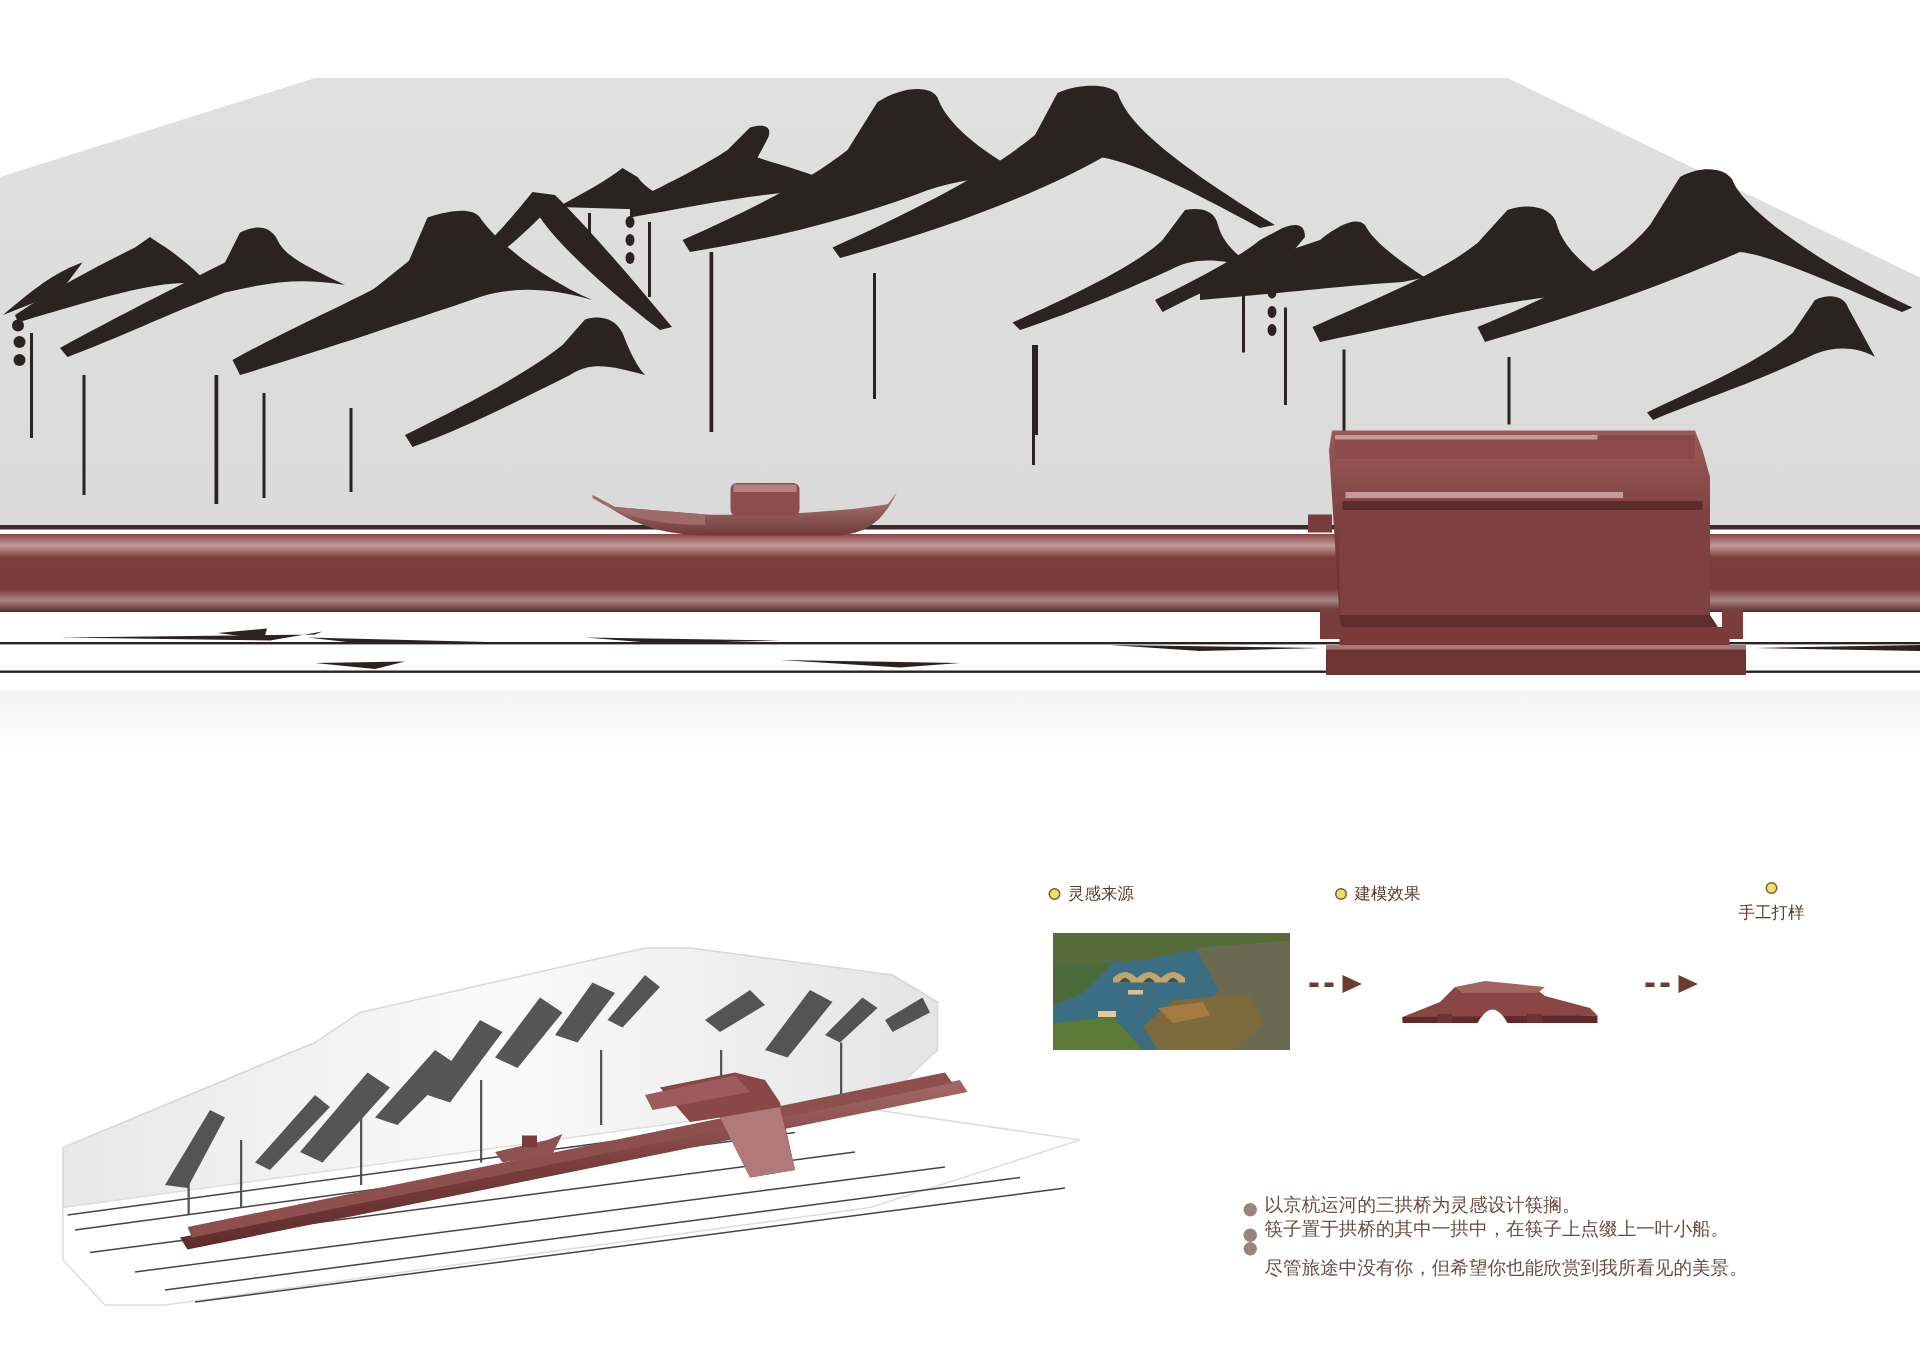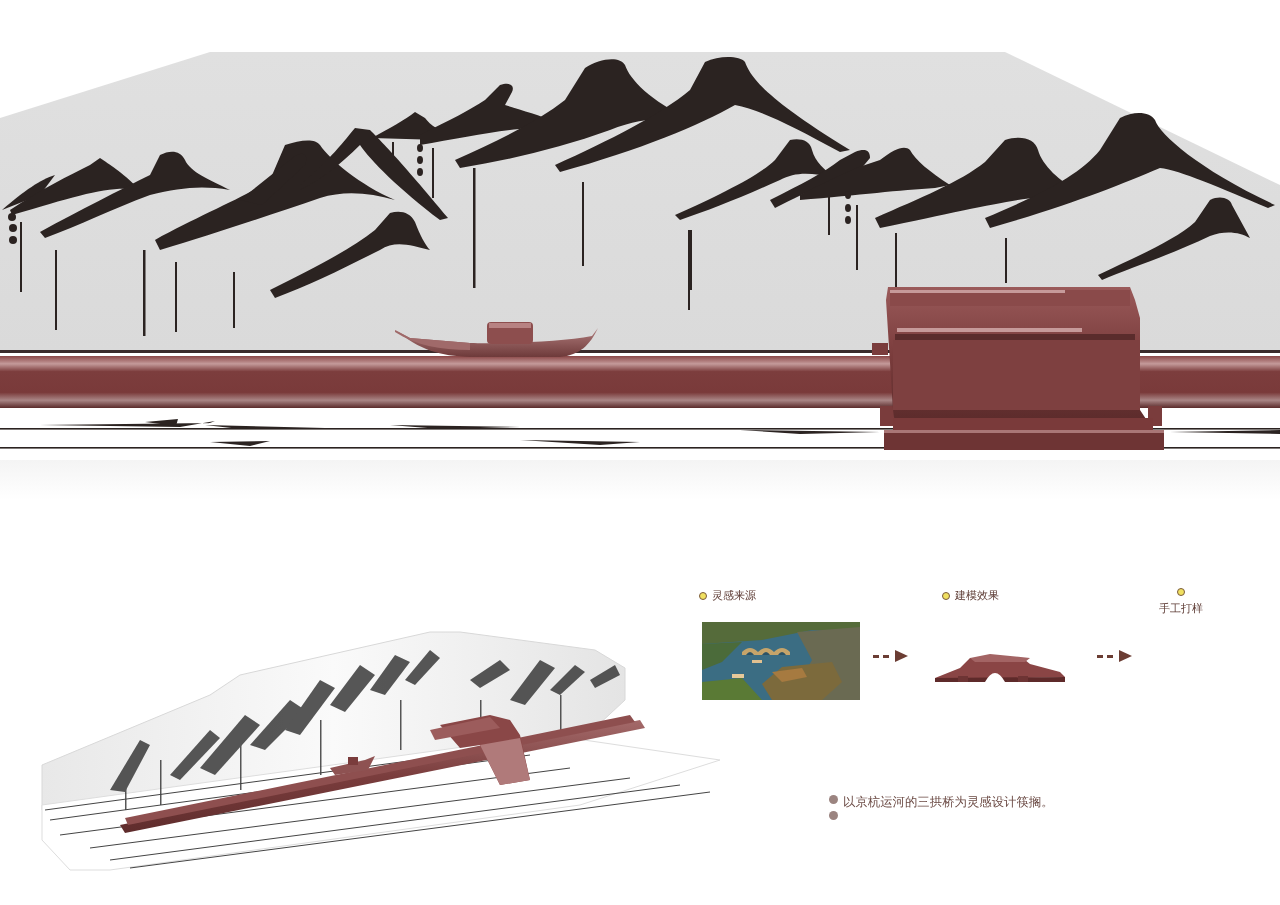--- a/index.html
+++ b/index.html
@@ -26,21 +26,21 @@
   .thumb-model { position: absolute; left: 930px; top: 650px; width: 140px; height: 40px; }
 
   .flow-arrow { position: absolute; display: flex; align-items: center; gap: 4px; }
   .flow-arrow .dash { width: 6px; height: 3px; background: #6b3d33; }
   .flow-arrow .head { width: 0; height: 0; border-top: 6px solid transparent;
     border-bottom: 6px solid transparent; border-left: 13px solid #6b3d33; margin-left: 2px; }
 
   
   .desc { position: absolute; left: 829px; top: 795px; width: 420px; font-size: 12.4px;
     line-height: 16.3px; color: #6b4a44; }
-  .desc-line { display: flex; align-items: flex-start; white-space: nowrap; font-family: Liberation Mono, monospace; }
+  .desc-line { display: flex; align-items: flex-end; white-space: nowrap; }
   .desc-bullet { width: 9px; height: 9px; border-radius: 50%; background: #9b8480;
     display: inline-block; margin-right: 5px; flex: none; }
   .desc-indent { padding-left: 14px; }
 </style>
 </head>
 <body>
 
 <div class="hero">
   <svg width="1280" height="500" viewBox="0 0 1280 500">
     <defs>
@@ -220,21 +220,21 @@
     <path d="M410,105 L460,95 L480,100 L490,115 L500,160 L470,165 L450,125 L430,128 Z" fill="#8a4747"></path>
     <path d="M400,110 L460,97 L470,108 L405,120 Z" fill="#9c5c5c"></path>
     <path d="M450,125 L470,165 L500,160 L490,118 Z" fill="#b07a7a"></path>
   </svg>
 </div>
 
 <div class="step-label" style="left:699px; top:588px;">
   <span class="step-dot"></span>
   <span>灵感来源</span>
 </div>
-<div class="step-label" style="left:942px; top:588px;">
+<div class="step-label" style="left:890px; top:588px;">
   <span class="step-dot"></span>
   <span>建模效果</span>
 </div>
 <div class="step-label" style="left:1159px; top:588px;flex-direction:column;">
   <span class="step-dot"></span>
   <span>手工打样</span>
 </div>
 
 <div class="thumb-photo">
   <svg width="158" height="78" viewBox="0 0 158 78">
@@ -275,14 +275,21 @@
   <span class="head"></span>
 </div>
 
 <div class="desc">
   <div class="desc-line">
     <span class="desc-bullet"></span>
     <span>以京杭运河的三拱桥为灵感设计筷搁。</span>
   </div>
   <div class="desc-line">
     <span class="desc-bullet"></span>
+    <span>筷子置于拱桥的其中一拱中，在筷子上点缀上一叶小船。</span>
+  </div>
+  <div class="desc-line">
+    <span class="desc-bullet"></span>
+  </div>
+  <div class="desc-line desc-indent">
+    <span>尽管旅途中没有你，但希望你也能欣赏到我所看见的美景。</span>
   </div>
 </div>
 
 </body></html>

